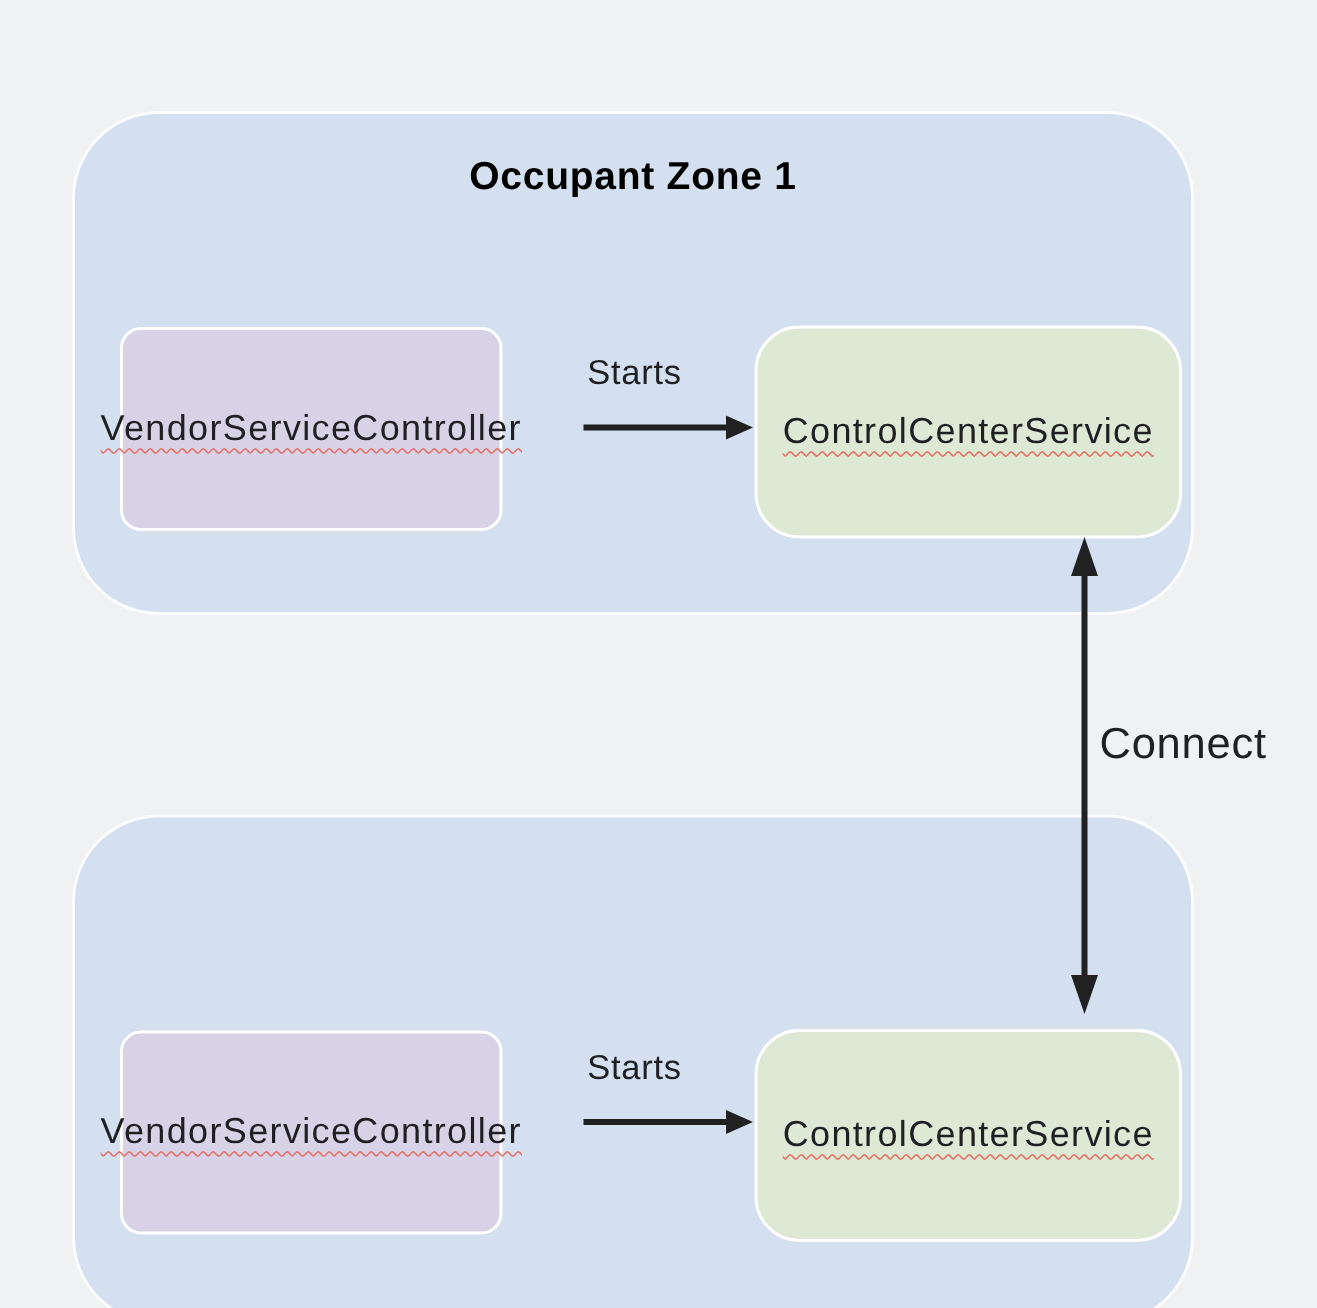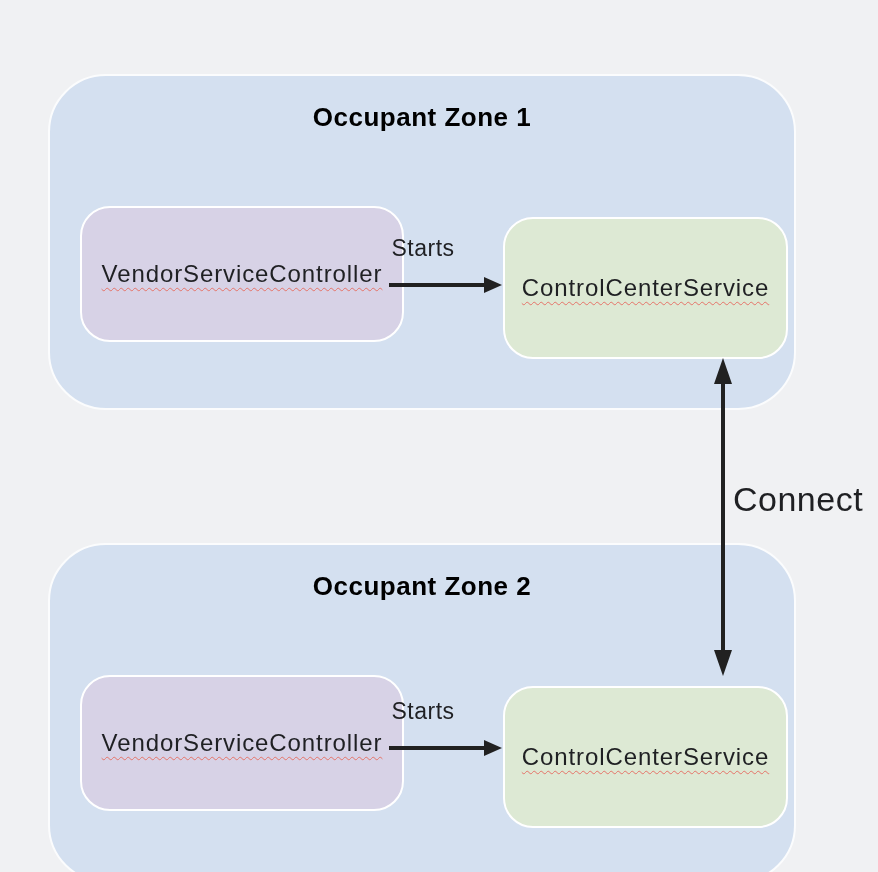--- a/index.html
+++ b/index.html
@@ -56,25 +56,25 @@
     align-items: center;
     justify-content: center;
     border: 2px solid var(--box-border);
     font-size: 24px;
     letter-spacing: 0.9px;
     color: var(--text);
     white-space: nowrap;
   }
   .node-vendor {
     left: 30px;
-    top: 130px;
-    width: 324px;
+    top: 142px;
+    width: 255px;
     height: 136px;
     background: var(--vendor-fill);
-    border-radius: 30px;
+    border-radius: 14px;
   }
   .node-control {
     left: 453px;
     top: 141px;
     width: 285px;
     height: 142px;
     background: var(--control-fill);
     border-radius: 30px;
     text-align: right;
   }
@@ -107,41 +107,40 @@
     width: 114px;
     text-align: center;
     font-size: 23px;
     letter-spacing: 0.5px;
   }
   .starts-label-1 { top: 191px; }
   .starts-label-2 { top: 654px; }
   .connect-label {
     left: 733px;
     top: 436px;
-    font-size: 34px;
+    font-size: 29px;
     letter-spacing: 0.5px;
   }
 </style>
 </head>
 <body>
 
 <div class="canvas">
 
   <div class="zone zone-1">
     <div class="zone-title">Occupant Zone 1</div>
     <div class="node node-vendor">
       <span class="spellcheck">VendorServiceController</span>
     </div>
     <div class="node node-control">
       <span class="spellcheck">ControlCenterService</span>
     </div>
   </div>
 
   <div class="zone zone-2">
-    <div class="zone-title">Occupant Zone 2</div>
     <div class="node node-vendor">
       <span class="spellcheck">VendorServiceController</span>
     </div>
     <div class="node node-control">
       <span class="spellcheck">ControlCenterService</span>
     </div>
   </div>
 
   <svg class="arrows-layer" viewBox="0 0 878 872" xmlns="http://www.w3.org/2000/svg">
     <g>

